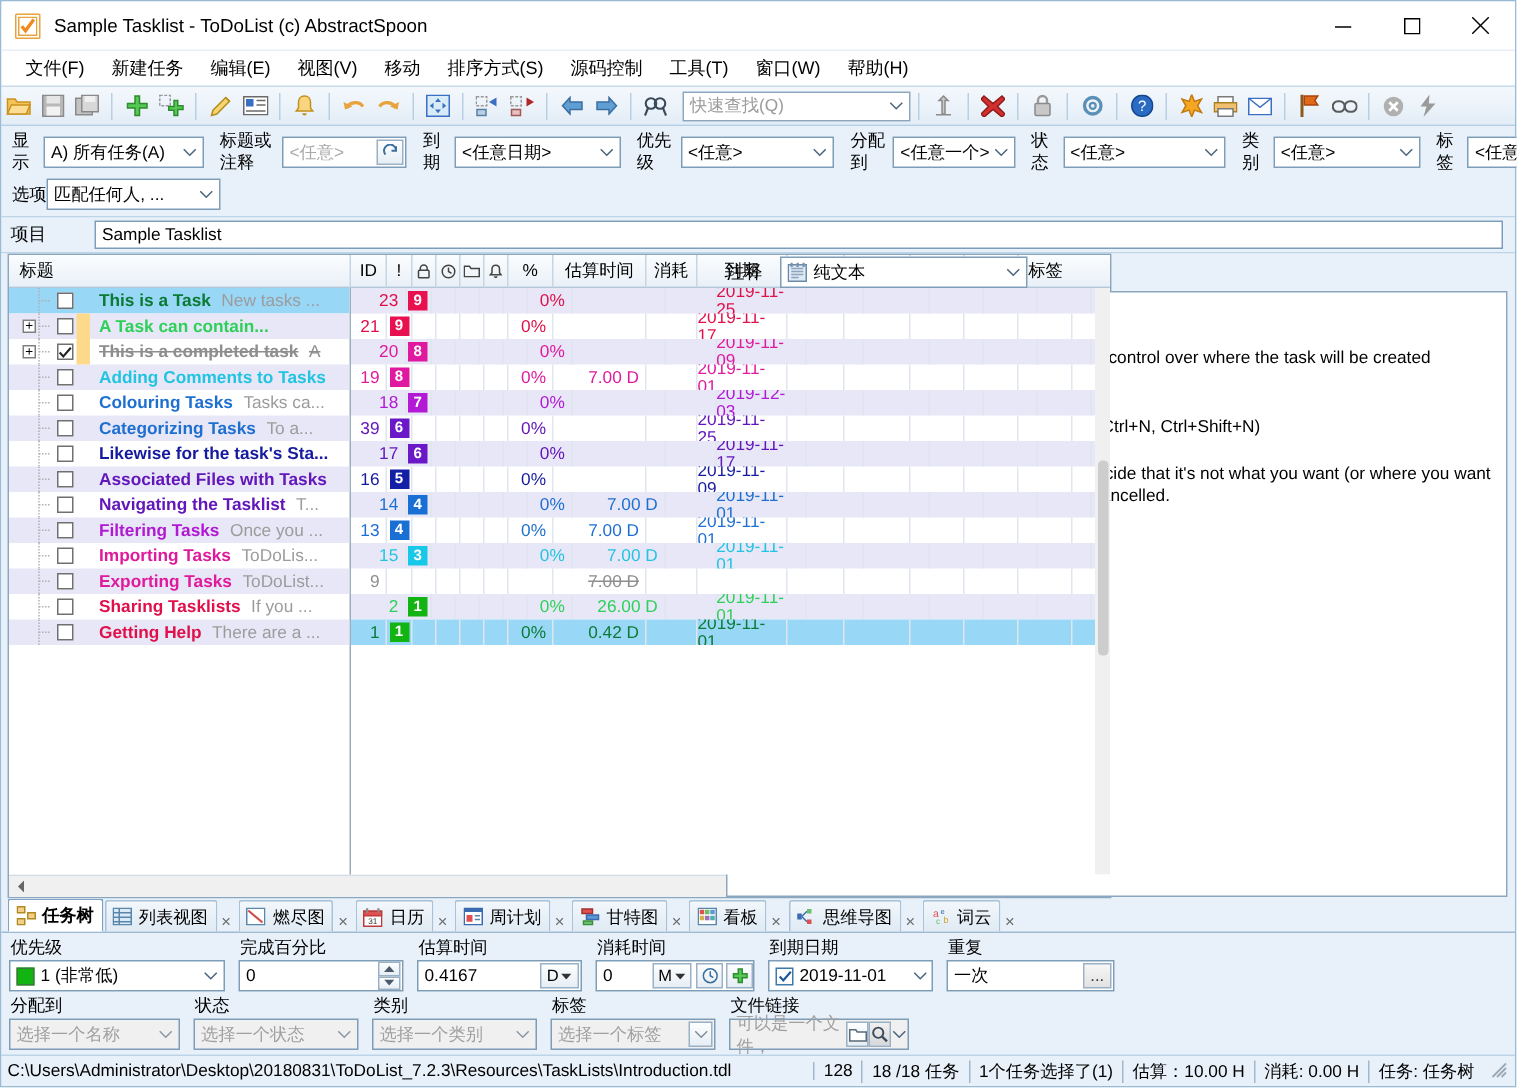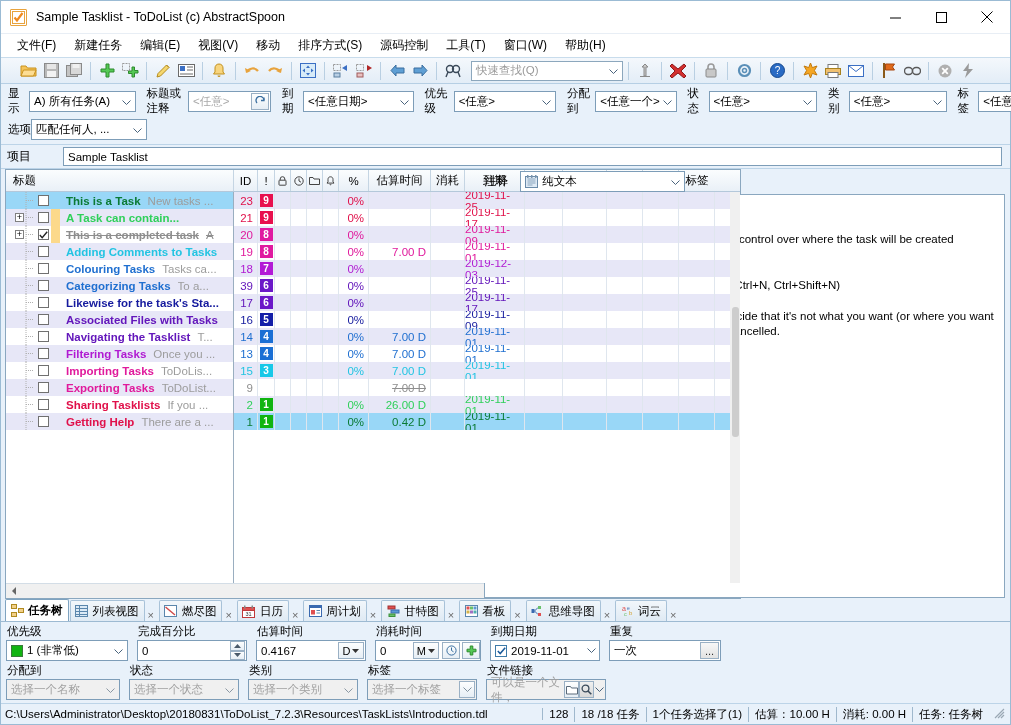--- a/index.html
+++ b/index.html
@@ -29,21 +29,21 @@
 
   
   .menubar { height: 23px; background: #ffffff; display: flex; align-items: center;
              padding-left: 7px; flex: 0 0 23px; }
   .menuitem { padding: 2px 9px; font-size: 12px; color: #000; white-space: nowrap; }
 
   
   .toolbar { height: 27px; flex: 0 0 27px;
              background: linear-gradient(to bottom, #f4f8fc 0%, #e3edf7 100%);
              border-top: 1px solid #c8dcec; border-bottom: 1px solid #b6cfe4;
-             display: flex; align-items: center; padding: 0 16px; gap: 1px; }
+             display: flex; align-items: center; padding: 0 0; gap: 1px; }
   .tb { width: 22px; height: 22px; display: flex; align-items: center; justify-content: center; }
   .tb svg { display: block; }
   .tbsep { width: 1px; height: 18px; background: #b9cfe2; margin: 0 4px; }
   .qfind { width: 152px; height: 20px; background: #fff; border: 1px solid #8ca7bd;
            display: flex; align-items: center; font-size: 11.5px; color: #9a9a9a;
            padding-left: 4px; margin-left: 6px; }
   .qfind .cv { margin-left: auto; margin-right: 4px; }
 
   
   .filterbar { background: #e8f1fa; border-bottom: 1px solid #bcd4e8; padding: 2px 0 4px 0;
@@ -101,21 +101,21 @@
           flex: 0 0 11px; }
   .cbox svg { display: block; }
   .colorbar { width: 9px; height: 17px; background: #fcd98b; flex: 0 0 9px; margin-left: 2px; }
   .colorbar.none { background: transparent; }
   .ttitle { font-weight: bold; margin-left: 6px; }
   .tcomment { margin-left: 7px; color: #9c9c9c; font-weight: normal; overflow: hidden;
               text-overflow: ellipsis; }
   .done .ttitle, .done .tcomment { text-decoration: line-through; color: #8e8e8e; }
 
   .drow { height: 17px; display: flex; align-items: center; font-size: 11.5px; }
-  .drow.alt { background: #e7e7f7; }
+  .drow.alt { background: #e7e7f7; justify-content: center; }
   .drow.sel { background: #99d7f7; }
   .dc { border-right: 1px solid #dfe6ee; height: 17px; display: flex; align-items: center;
         justify-content: flex-end; padding-right: 4px; overflow: hidden; }
   .dc.ctr { justify-content: center; padding-right: 0; }
   .prio { width: 13px; height: 13px; color: #fff; font-size: 10px; font-weight: bold;
           display: flex; align-items: center; justify-content: center; }
 
   .vscroll { position: absolute; right: 0; top: 0; width: 10px; bottom: 0;
              background: #f0f0f0; }
   .vthumb { position: absolute; right: 1px; width: 7px; background: #cdcdcd; border-radius: 3px; }
@@ -1184,21 +1184,21 @@
         </span>
         <span>词云</span>
       </div>
       <span class="tabx">×</span>
     </div>
 
   <div class="attrpanel">
     <div class="arow">
       <div class="agrp">
         <div class="alabel">优先级</div>
-        <div class="actl" style="width:122px">
+        <div class="actl" style="width:144px">
           <span class="swatch" id="prio-swatch" style="background: rgb(17, 180, 17);"></span>
           <span>1 (非常低)</span>
           <span class="cv"><svg width="9" height="6" viewBox="0 0 9 6">
                 <path d="M0.5 0.5L4.5 4.5L8.5 0.5" stroke="#49637c" fill="none"></path>
               </svg></span>
         </div>
       </div>
       <div class="agrp">
         <div class="alabel">完成百分比</div>
         <div class="actl" style="width:110px">

